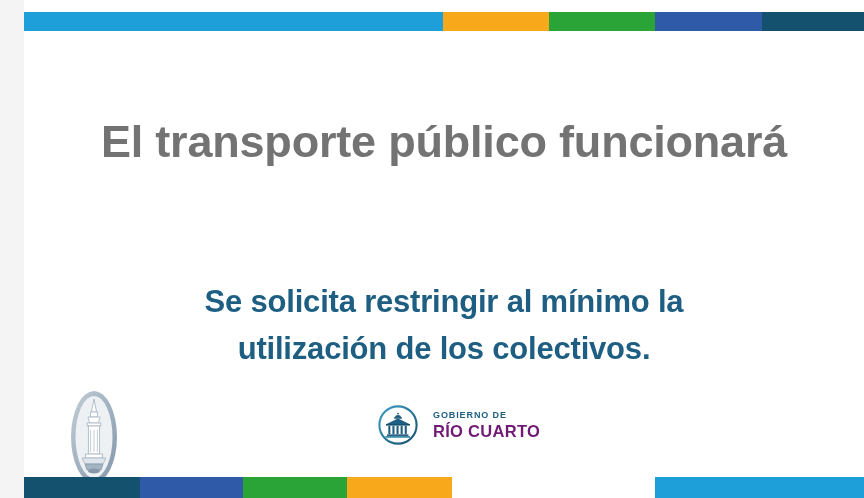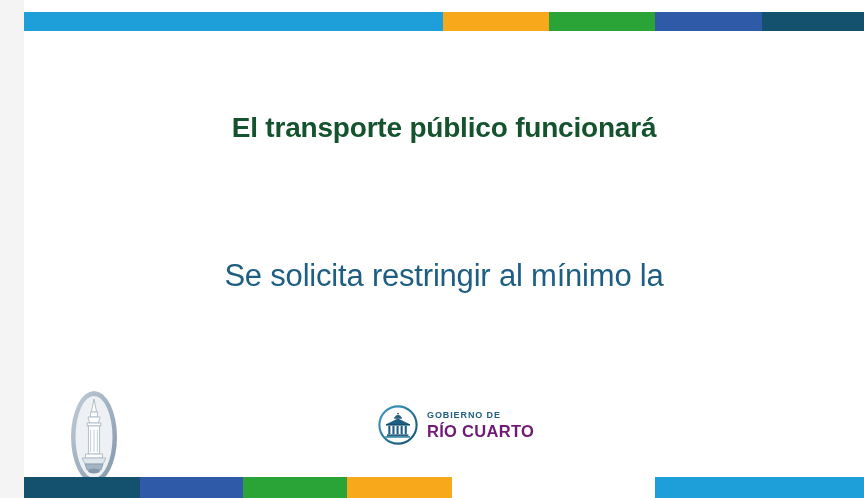--- a/index.html
+++ b/index.html
@@ -53,53 +53,53 @@
     height: 21px;
     display: flex;
     z-index: 4;
   }
   .bottombar .seg { height: 100%; }
 
   
   .headline {
     position: absolute;
     left: 24px;
-    top: 104px;
+    top: 118px;
     width: 840px;
     text-align: center;
-    color: #14532d;
-    font-size: 28px;
+    color: #737373;
+    font-size: 45px;
     font-weight: bold;
     line-height: 48px;
     letter-spacing: -0.2px;
   }
   .headline .ln { display: block; }
 
   .subline {
     position: absolute;
     left: 24px;
-    top: 252px;
+    top: 278px;
     width: 840px;
     text-align: center;
     color: #1d5e82;
     font-size: 31px;
-    font-weight: normal;
+    font-weight: bold;
     line-height: 47px;
     letter-spacing: -0.2px;
   }
   .subline .ln { display: block; }
 
   
   .gov-logo {
     position: absolute;
     left: 378px;
     top: 405px;
     display: flex;
     align-items: center;
-    gap: 9px;
+    gap: 15px;
   }
   .gov-emblem { width: 40px; height: 40px; display: block; }
   .gov-text {
     display: flex;
     flex-direction: column;
     justify-content: center;
     line-height: 1;
   }
   .gov-text .l1 {
     font-size: 9px;
@@ -139,20 +139,21 @@
     <div class="seg" style="width:107px;background:#2f5aa8;"></div>
     <div class="seg" style="width:102px;background:#14516e;"></div>
   </div>
 
   <div class="headline">
     <span class="ln">El transporte público funcionará</span>
   </div>
 
   <div class="subline">
     <span class="ln">Se solicita restringir al mínimo la</span>
+    <span class="ln">utilización de los colectivos.</span>
   </div>
 
   <div class="watermark">
     <svg viewBox="0 0 48 95" width="48" height="95" xmlns="http://www.w3.org/2000/svg">
       <defs>
         <linearGradient id="wmOval" x1="0" y1="0" x2="1" y2="1">
           <stop offset="0%" stop-color="#c2ccd6"></stop>
           <stop offset="45%" stop-color="#9fb0c0"></stop>
           <stop offset="100%" stop-color="#7e93a6"></stop>
         </linearGradient>

